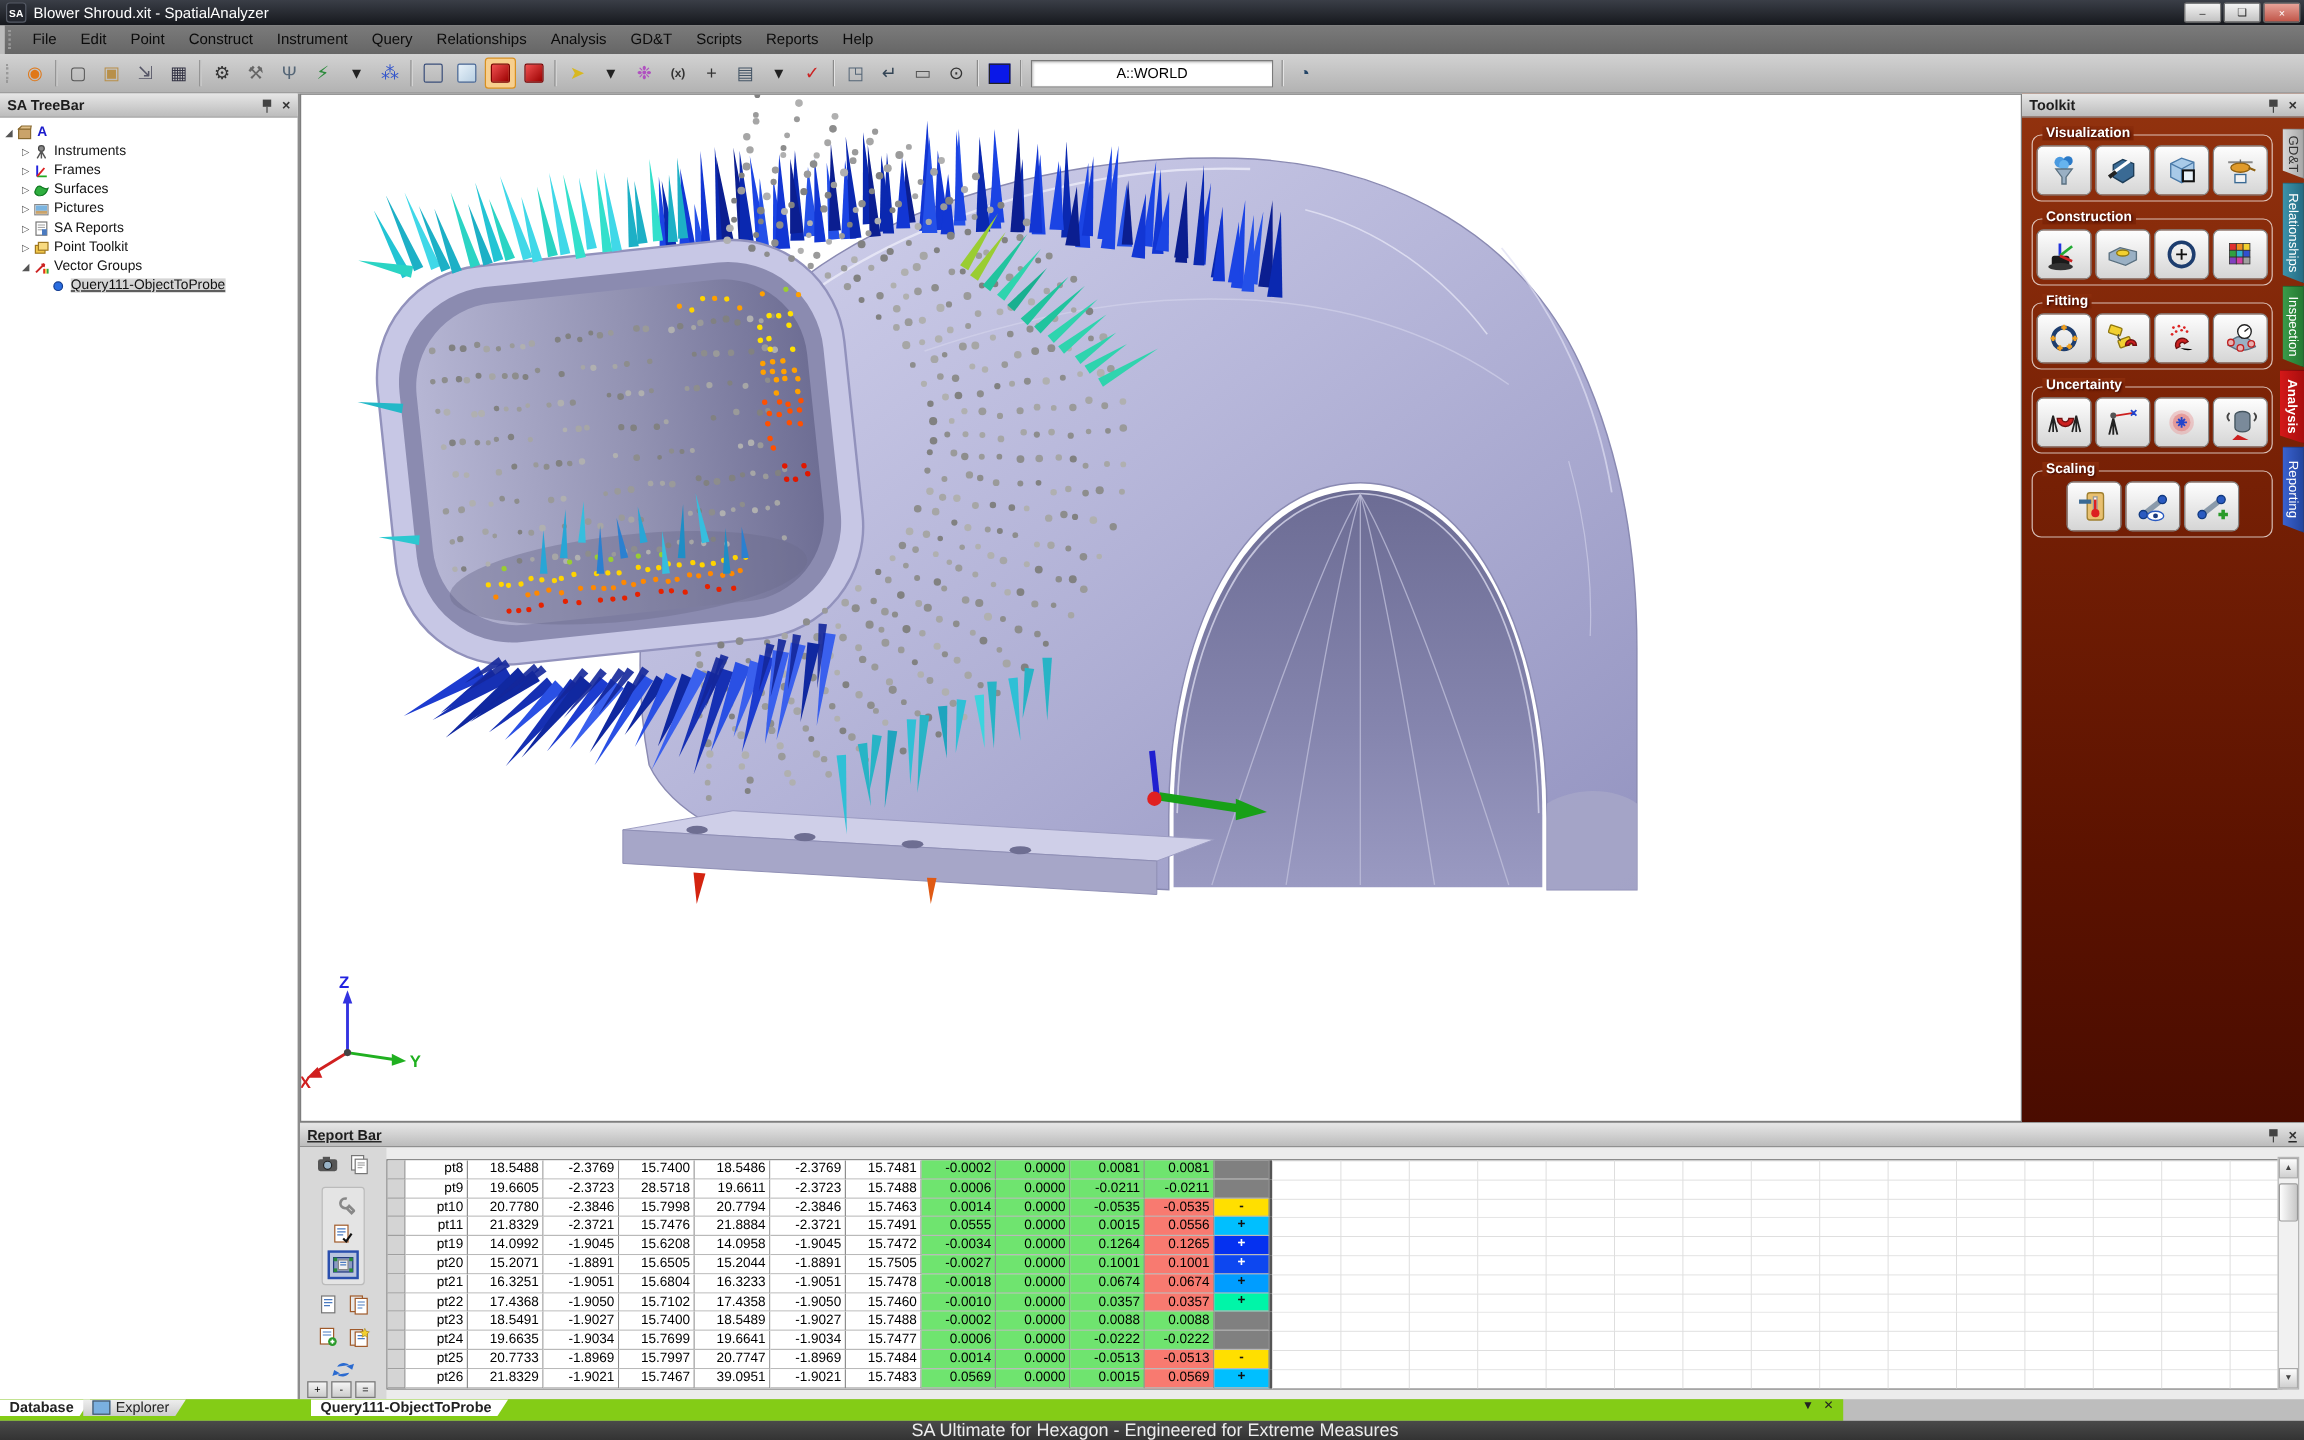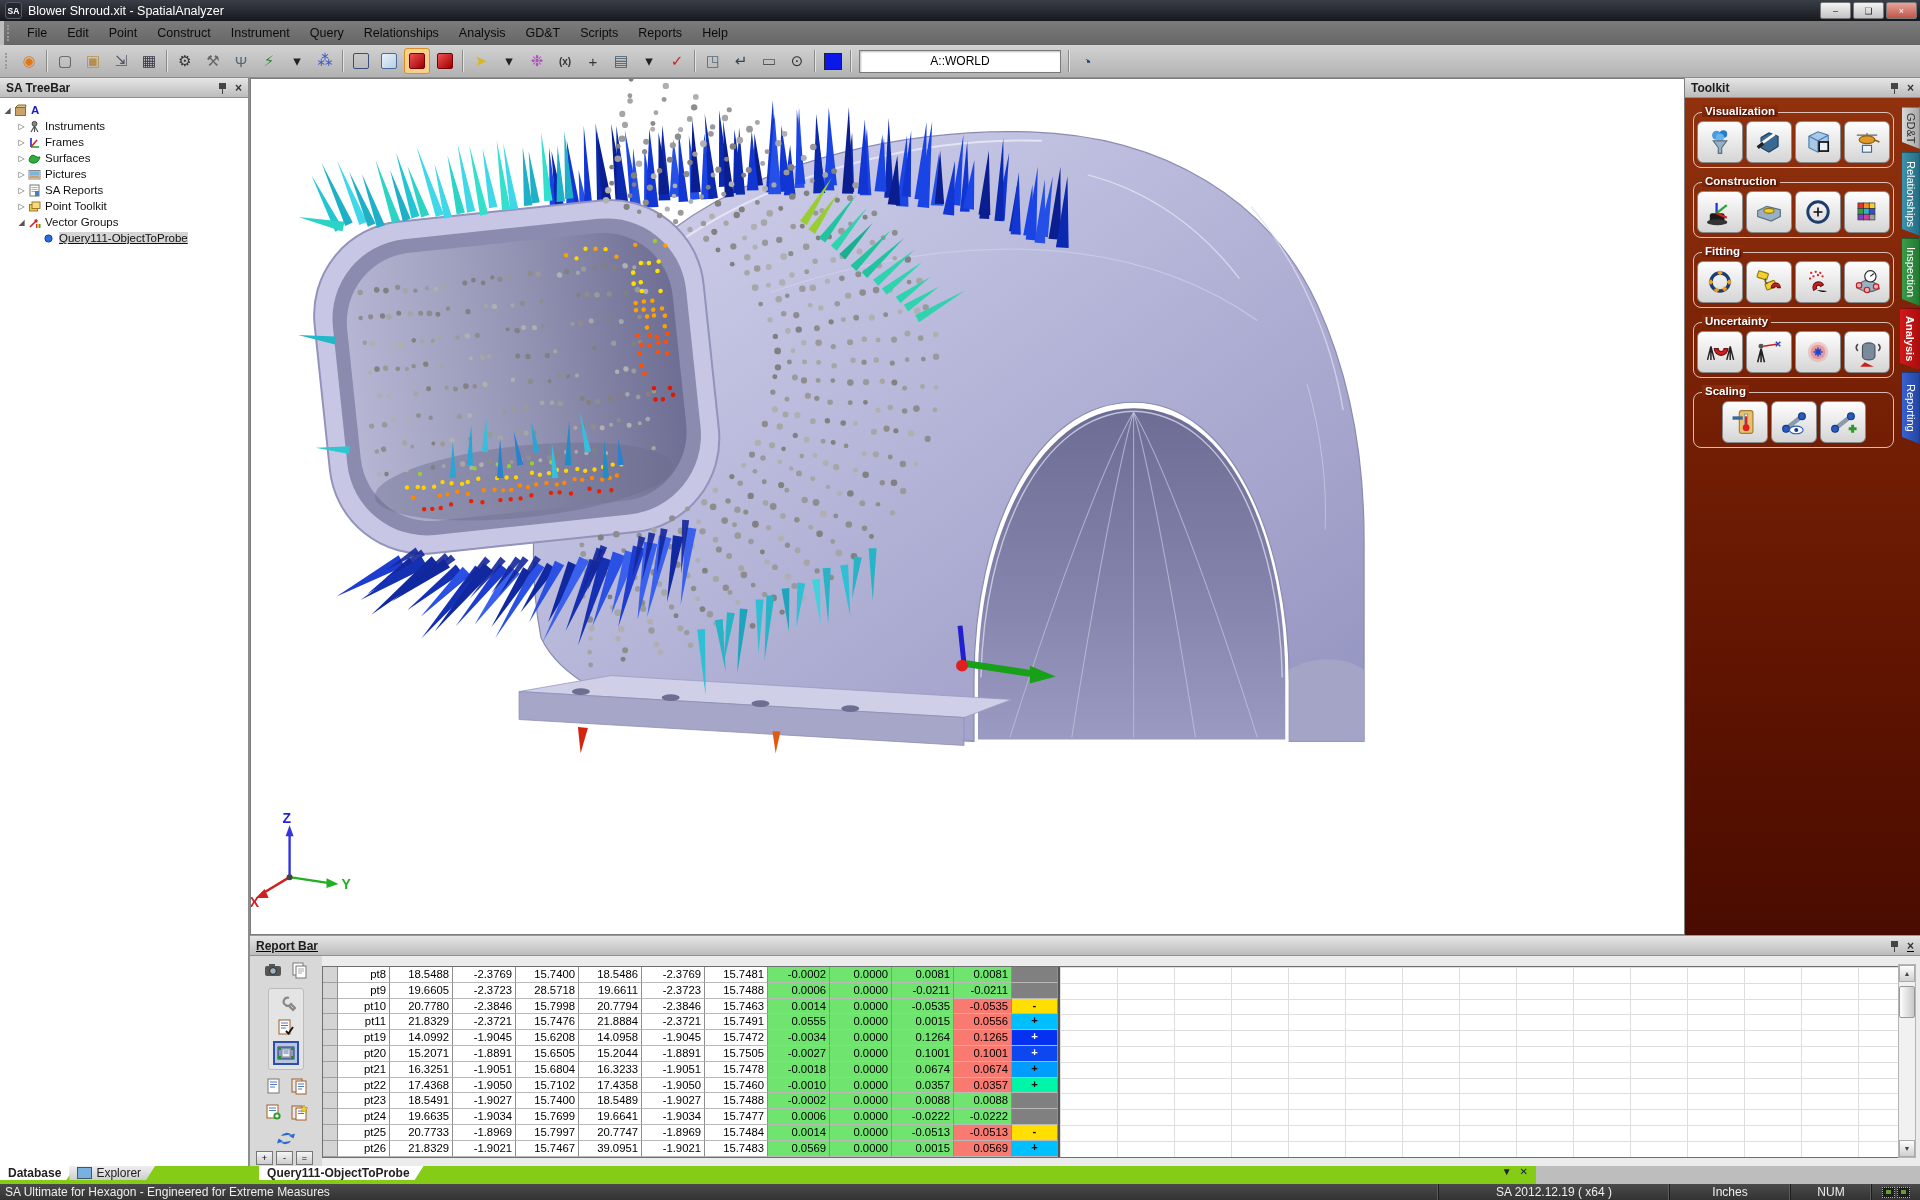--- a/index.html
+++ b/index.html
@@ -107,21 +107,21 @@
   
   #tabstrip{left:0;top:1166px;width:1536px;height:18px;background:#84cc16;display:flex;align-items:flex-start;font-size:12px;}
   .btab{display:flex;align-items:center;padding:0 14px 0 8px;background:linear-gradient(#efefef,#cdcdcd);
         color:#222;clip-path:polygon(0 0,100% 0,calc(100% - 9px) 100%,0 100%);margin-right:-6px;}
   .btab.active{background:#fff;font-weight:bold;}
   .btab .mon{width:13px;height:10px;border:1px solid #456;background:#7ab0e0;margin-right:4px;}
   #rpt-tab{margin-left:110px;}
   .strip-icons{margin-left:auto;margin-right:8px;display:flex;align-items:center;gap:8px;color:#222;font-size:10px;}
   
   #statusbar{left:0;top:1184px;width:1920px;height:16px;background:linear-gradient(#4a4a4a,#333);
-             color:#eee;font-size:12px;display:flex;align-items:center;}
+             color:#eee;font-size:15px;display:flex;align-items:center;flex-direction:column;}
   #status-left{padding-left:5px;flex:1;}
   .st-block{border-left:1px solid #1d1d1d;box-shadow:-1px 0 0 #5c5c5c;height:100%;display:flex;
             align-items:center;justify-content:center;}
   .chip{width:11px;height:9px;border:1px dotted #9acd32;background:#1d1d1d;display:inline-flex;align-items:center;justify-content:center;}
   .chip i{width:5px;height:4px;background:#6a9a2a;display:block;}
 </style>
 </head>
 <body>
 
 <div id="app">

